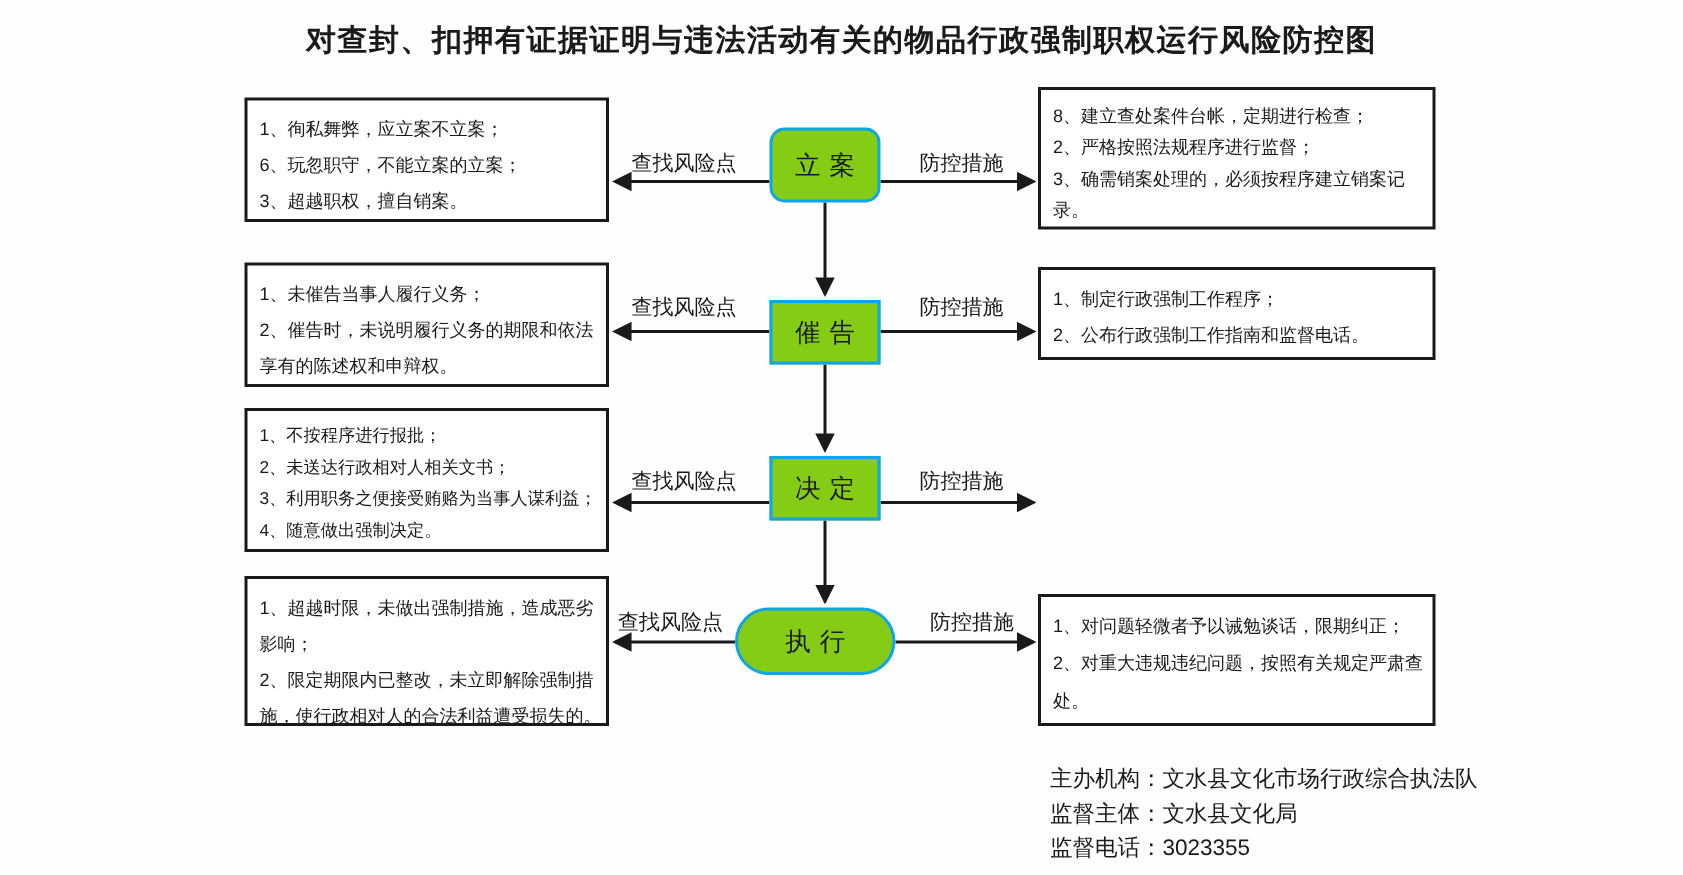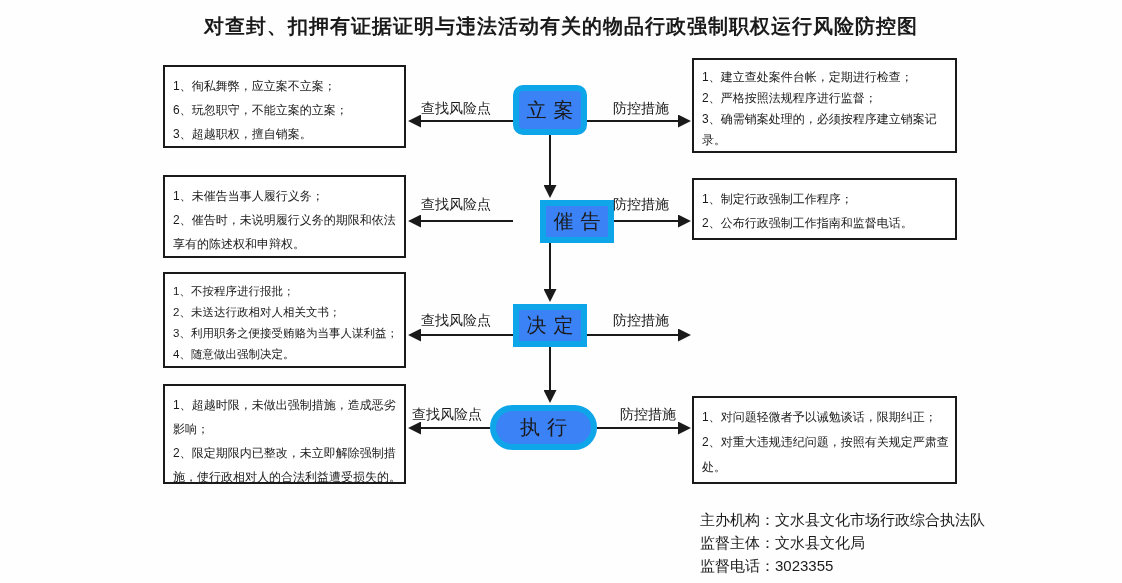--- a/index.html
+++ b/index.html
@@ -19,26 +19,26 @@
   .item{white-space:normal;}
   .b-l1{left:163px;top:65px;width:243px;height:83px;line-height:24px;}
   .b-l2{left:163px;top:175px;width:243px;height:83px;line-height:24px;}
   .b-l3{left:163px;top:272px;width:243px;height:96px;line-height:21px;font-size:11.5px;}
   .b-l4{left:163px;top:384px;width:243px;height:100px;line-height:24px;}
   .b-r1{left:692px;top:58px;width:265px;height:95px;line-height:21px;}
   .b-r2{left:692px;top:178px;width:265px;height:62px;line-height:24px;}
   .b-r3{left:692px;top:262px;width:265px;height:103px;line-height:19px;font-size:11.5px;padding-top:5px;}
   .b-r4{left:692px;top:396px;width:265px;height:88px;line-height:25px;}
   .node{
-    position:absolute;border:6px solid #0ea5e9;background:#3b82f6;box-sizing:border-box;
+    position:absolute;border:2px solid #0ea5e9;background:#84cc16;box-sizing:border-box;
     display:flex;align-items:center;justify-content:center;
-    font-size:20px;letter-spacing:0.35em;text-indent:0.35em;
+    font-size:17px;letter-spacing:0.35em;text-indent:0.35em;
   }
   .n-1{left:513px;top:85px;width:74px;height:50px;border-radius:10px;}
-  .n-2{left:513px;top:200px;width:74px;height:43px;margin-left:27px;}
+  .n-2{left:513px;top:200px;width:74px;height:43px;}
   .n-3{left:513px;top:304px;width:74px;height:43px;}
   .n-4{left:490px;top:405px;width:107px;height:45px;border-radius:23px;}
   .alabel{
     position:absolute;font-size:14px;transform:translateX(-50%);white-space:nowrap;
   }
   .footer{position:absolute;left:700px;top:508px;font-size:15px;line-height:23px;}
 </style>
 </head>
 <body>
 
@@ -84,21 +84,21 @@
     <div class="item">2、未送达行政相对人相关文书；</div>
     <div class="item">3、利用职务之便接受贿赂为当事人谋利益；</div>
     <div class="item">4、随意做出强制决定。</div>
   </div>
   <div class="box b-l4">
     <div class="item">1、超越时限，未做出强制措施，造成恶劣影响；</div>
     <div class="item">2、限定期限内已整改，未立即解除强制措施，使行政相对人的合法利益遭受损失的。</div>
   </div>
 
   <div class="box b-r1">
-    <div class="item">1、建立查处案件台帐，定期进行检查；</div>
+    <div class="item">8、建立查处案件台帐，定期进行检查；</div>
     <div class="item">2、严格按照法规程序进行监督；</div>
     <div class="item">3、确需销案处理的，必须按程序建立销案记录。</div>
   </div>
   <div class="box b-r2">
     <div class="item">1、制定行政强制工作程序；</div>
     <div class="item">2、公布行政强制工作指南和监督电话。</div>
   </div>
   <div class="box b-r4">
     <div class="item">1、对问题轻微者予以诫勉谈话，限期纠正；</div>
     <div class="item">2、对重大违规违纪问题，按照有关规定严肃查处。</div>

